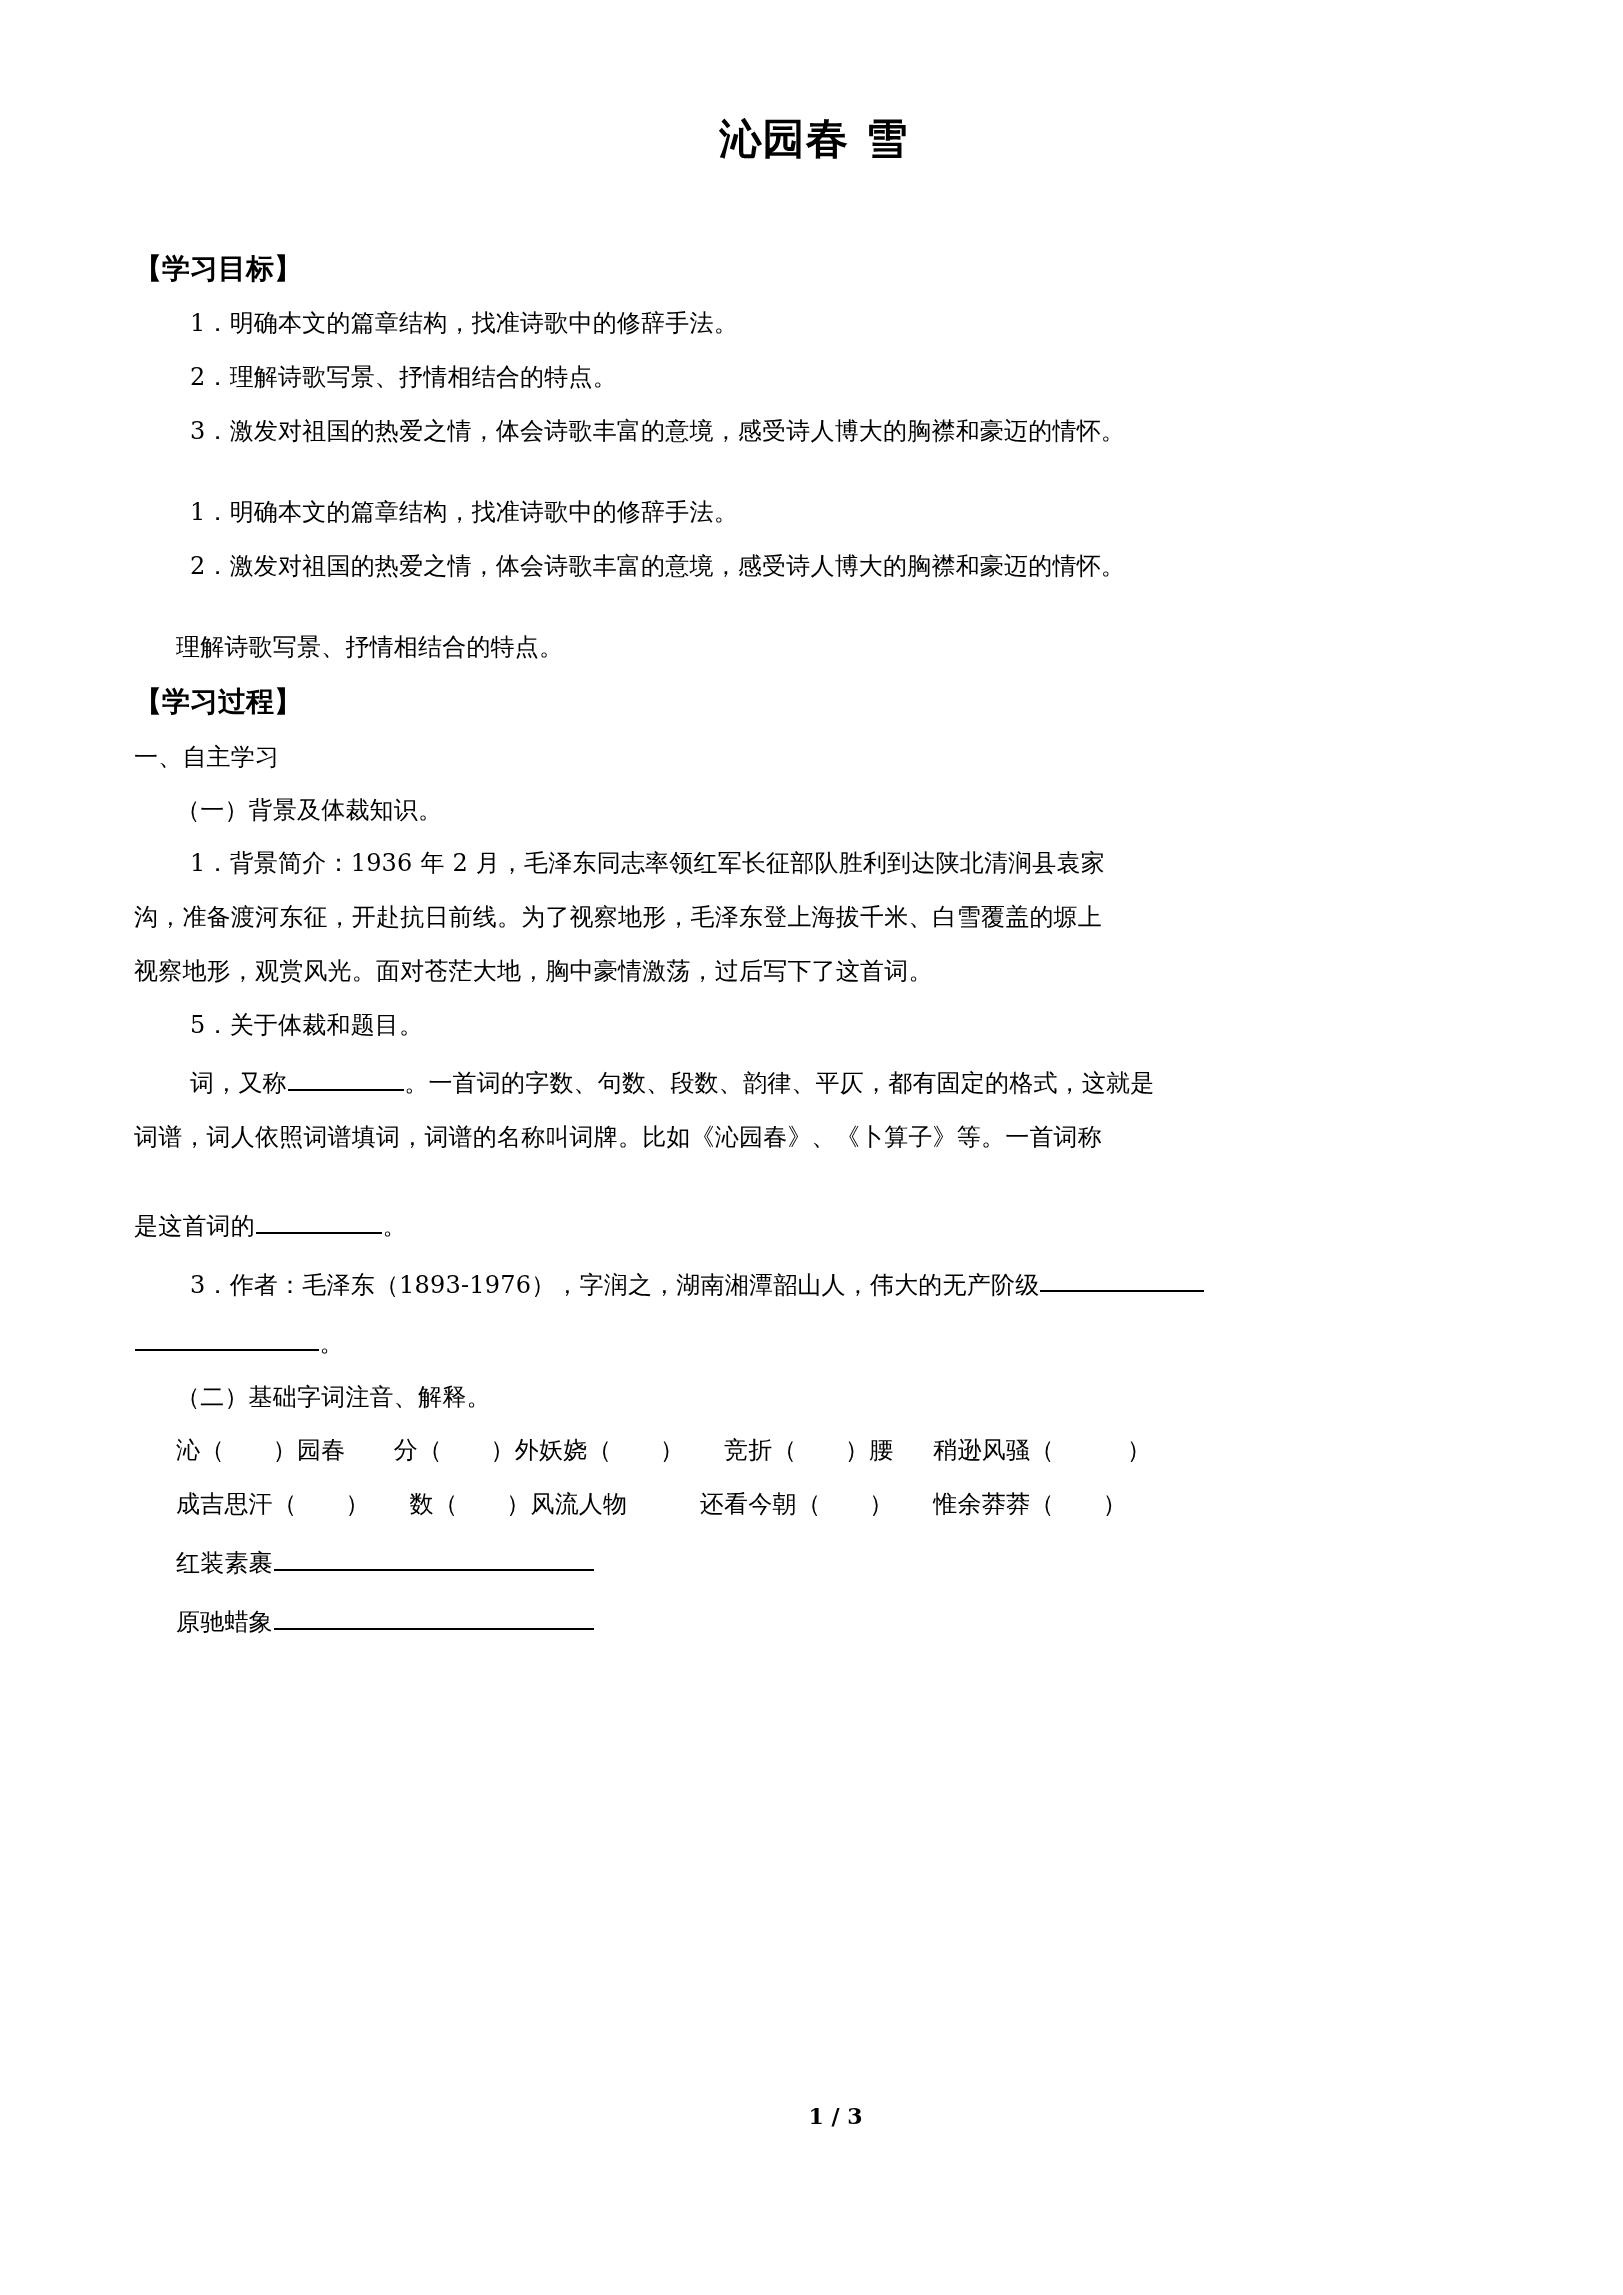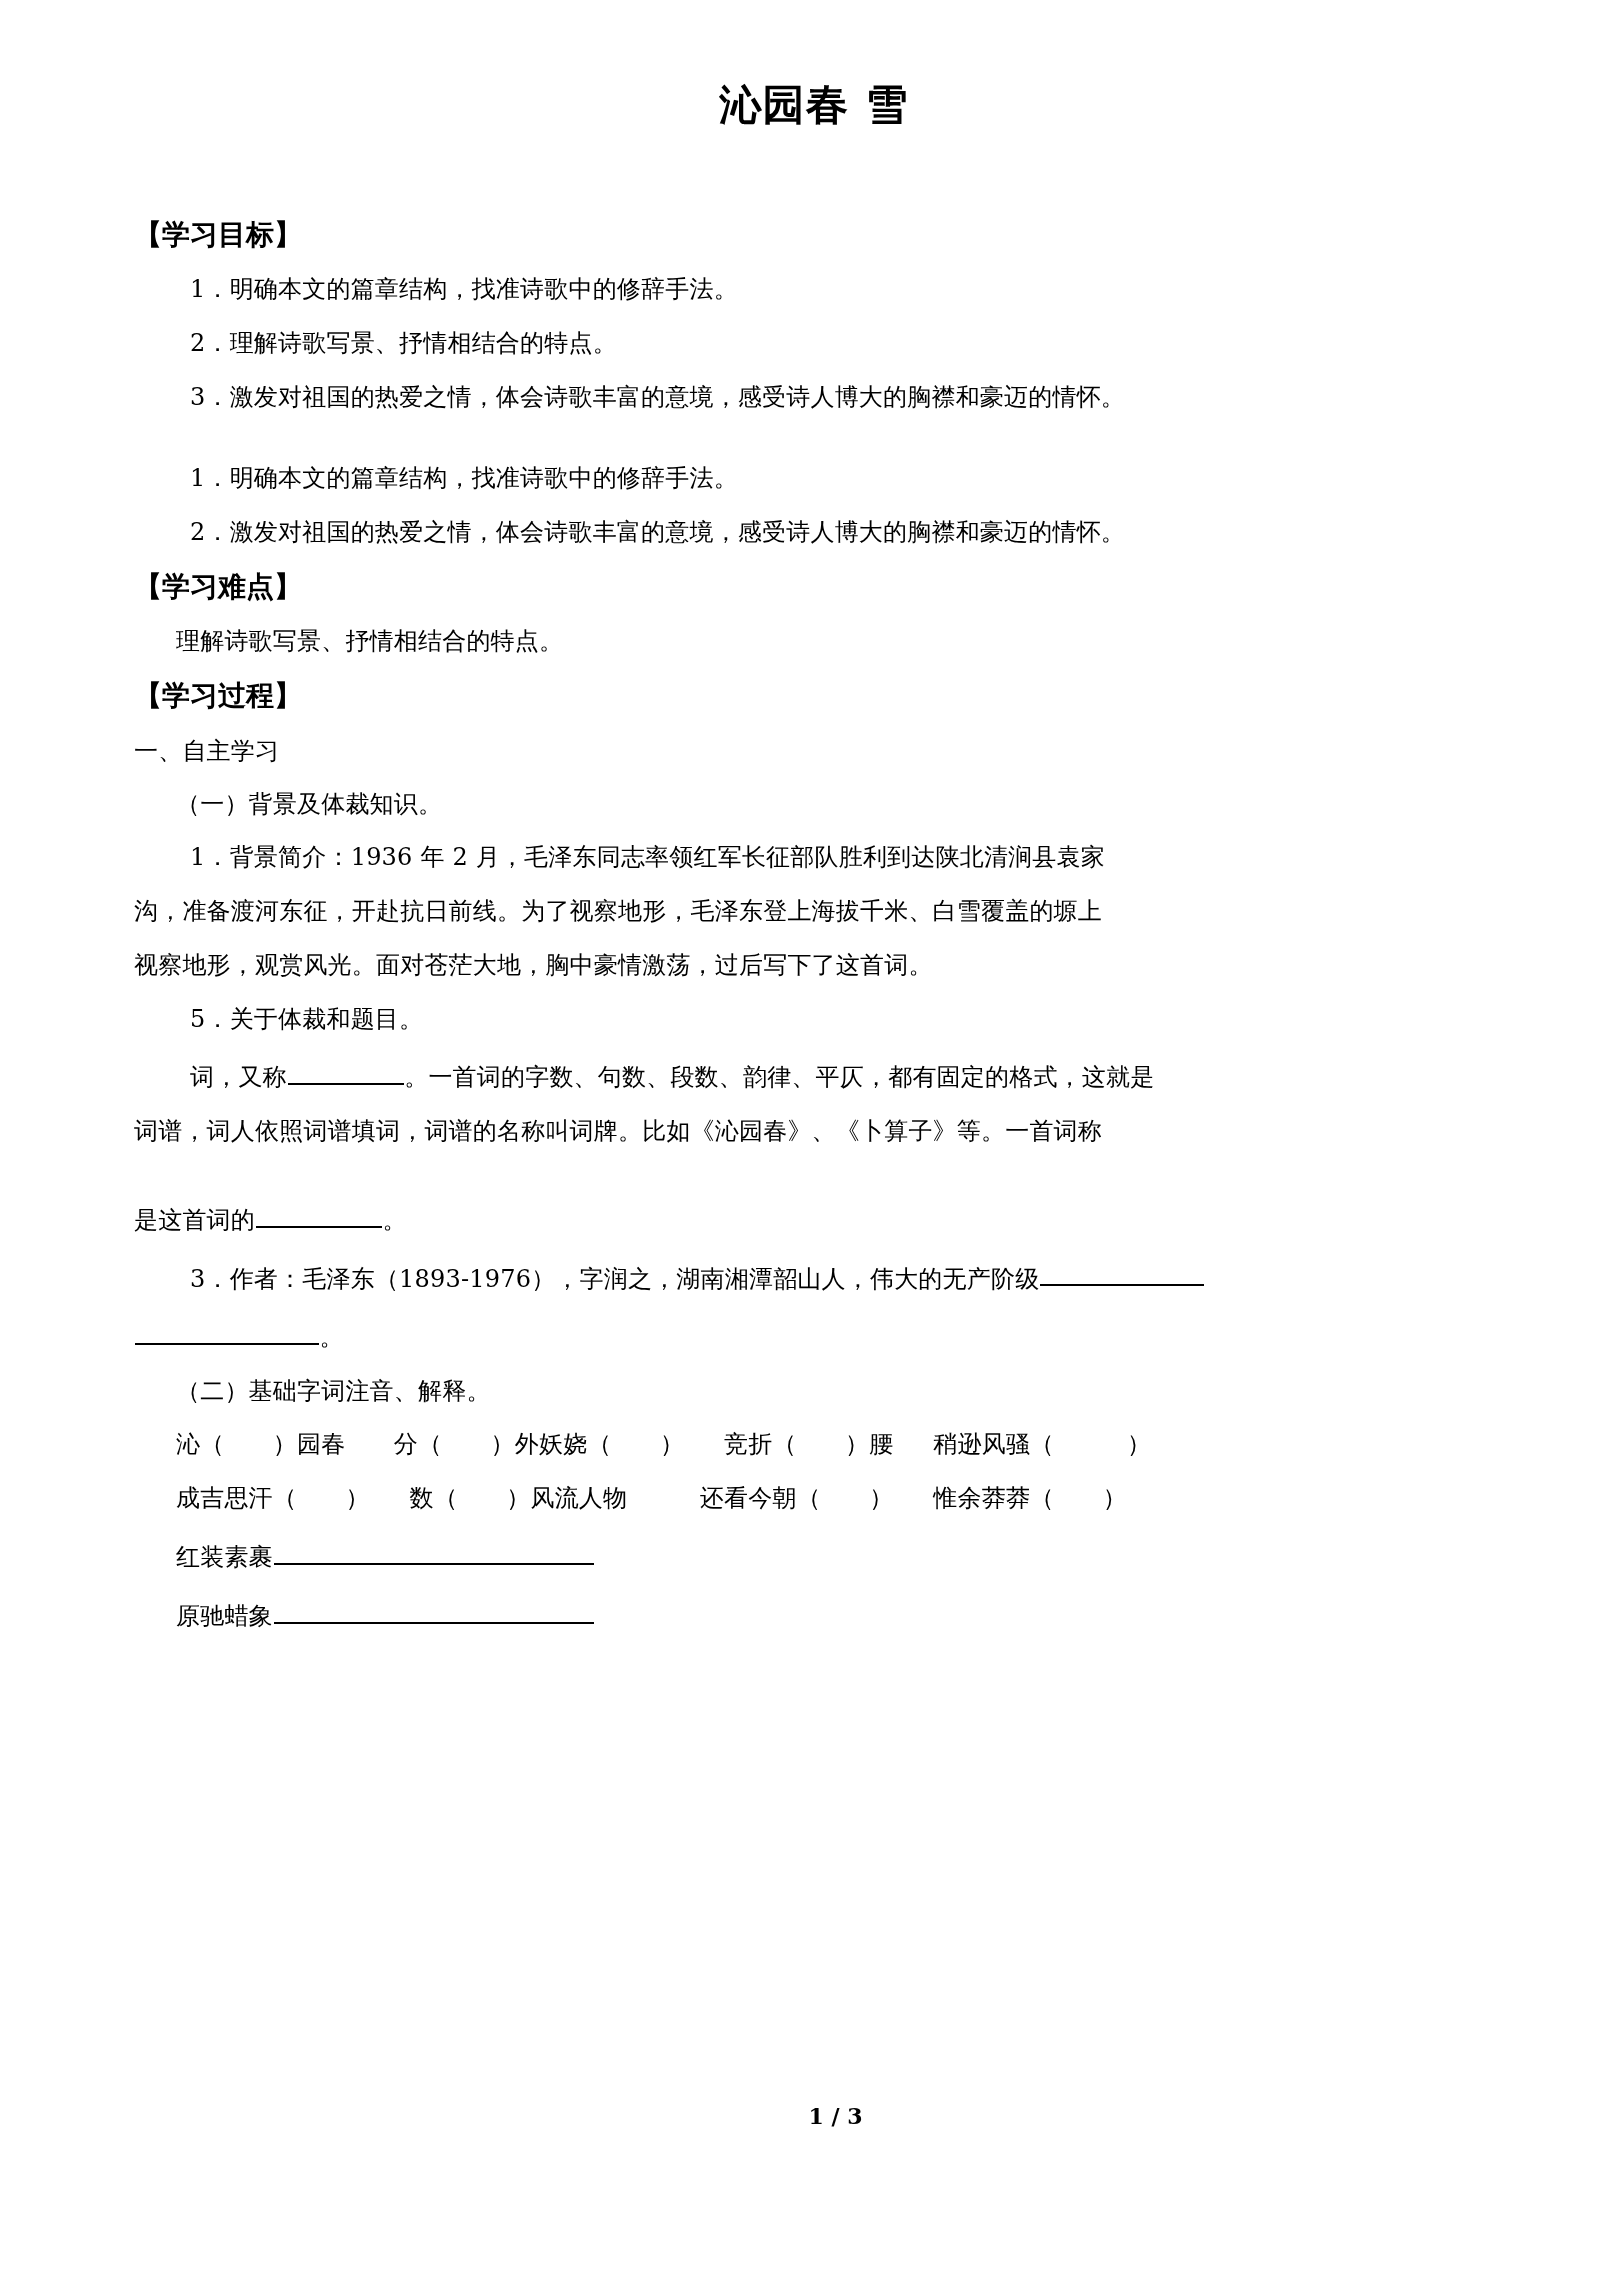--- a/index.html
+++ b/index.html
@@ -29,21 +29,21 @@
     width: 1360px;
   }
 
   
   .doc-title {
     text-align: center;
     font-size: 42px;
     font-weight: bold;
     line-height: 1;
     margin: 0;
-    padding-top: 84px;
+    padding-top: 118px;
     letter-spacing: 1.4px;
   }
 
   
   .section-heading {
     font-size: 28px;
     font-weight: bold;
     line-height: 1;
     margin: 0;
     letter-spacing: 0px;
@@ -119,21 +119,20 @@
 
     <div class="gap-list-to-h"></div>
 
     <div class="gap-h-to-list"></div>
     <p class="line indent2">1．明确本文的篇章结构，找准诗歌中的修辞手法。</p>
     <div class="gap-list"></div>
     <p class="line indent2">2．激发对祖国的热爱之情，体会诗歌丰富的意境，感受诗人博大的胸襟和豪迈的情怀。</p>
 
     <div class="gap-list-to-h"></div>
 
-    <p class="section-heading">【学习难点】</p>
     <div class="gap-h-to-list"></div>
     <p class="line indent1">理解诗歌写景、抒情相结合的特点。</p>
 
     <div class="gap-list-to-h"></div>
 
     <p class="section-heading">【学习过程】</p>
     <div class="gap-sec"></div>
     <p class="line indent-none">一、自主学习</p>
     <div class="gap-small"></div>
     <p class="line indent1">（一）背景及体裁知识。</p>

